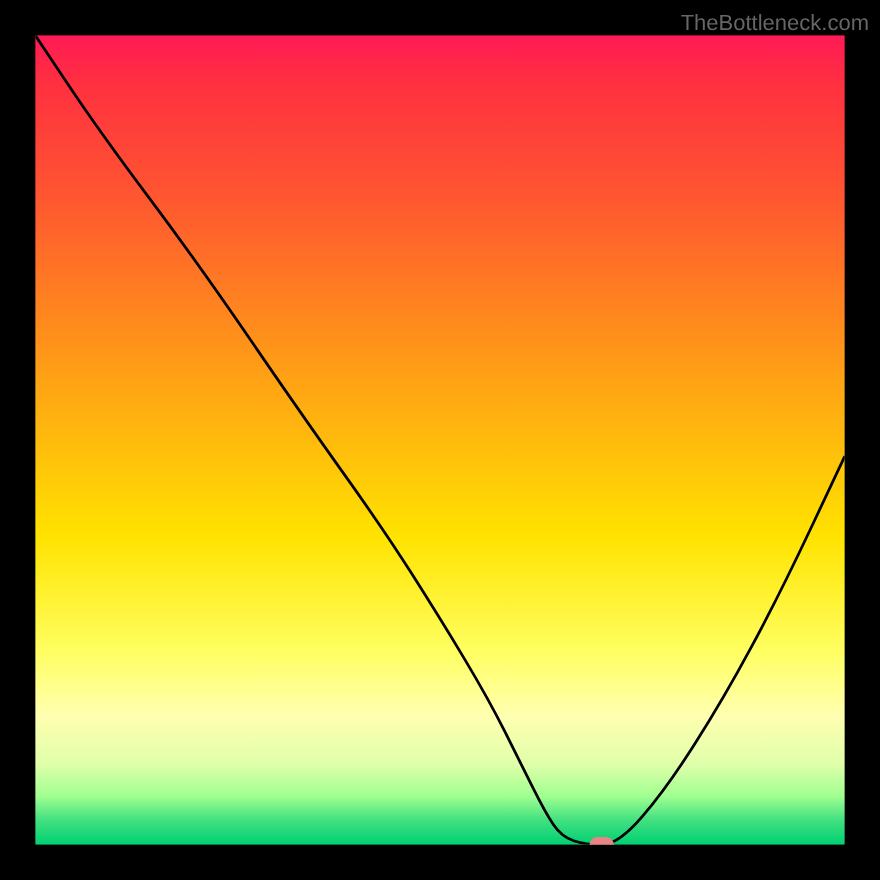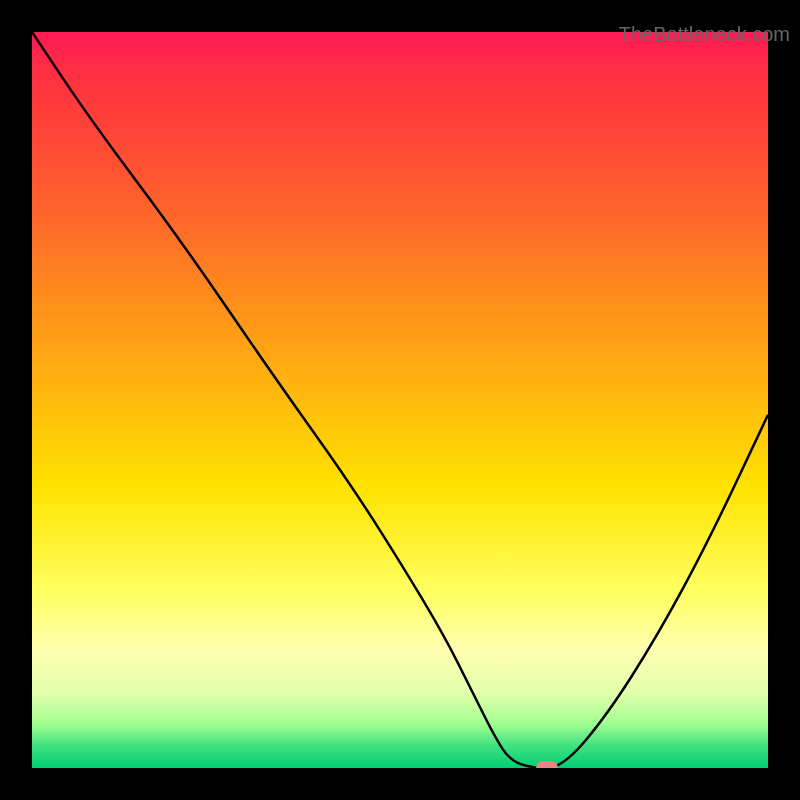--- a/index.html
+++ b/index.html
@@ -6,21 +6,21 @@
     margin: 0;
     padding: 0;
     width: 800px;
     height: 800px;
     position: relative;
     background: #000;
     font-family: Arial, Helvetica, sans-serif;
   }
   .attribution {
     position: absolute;
-    top: 23px;
+    top: 10px;
     right: 10px;
     font-size: 20px;
     font-weight: 500;
     color: #666;
     z-index: 10;
   }
   .frame {
     position: absolute;
     top: 32px;
     left: 32px;

